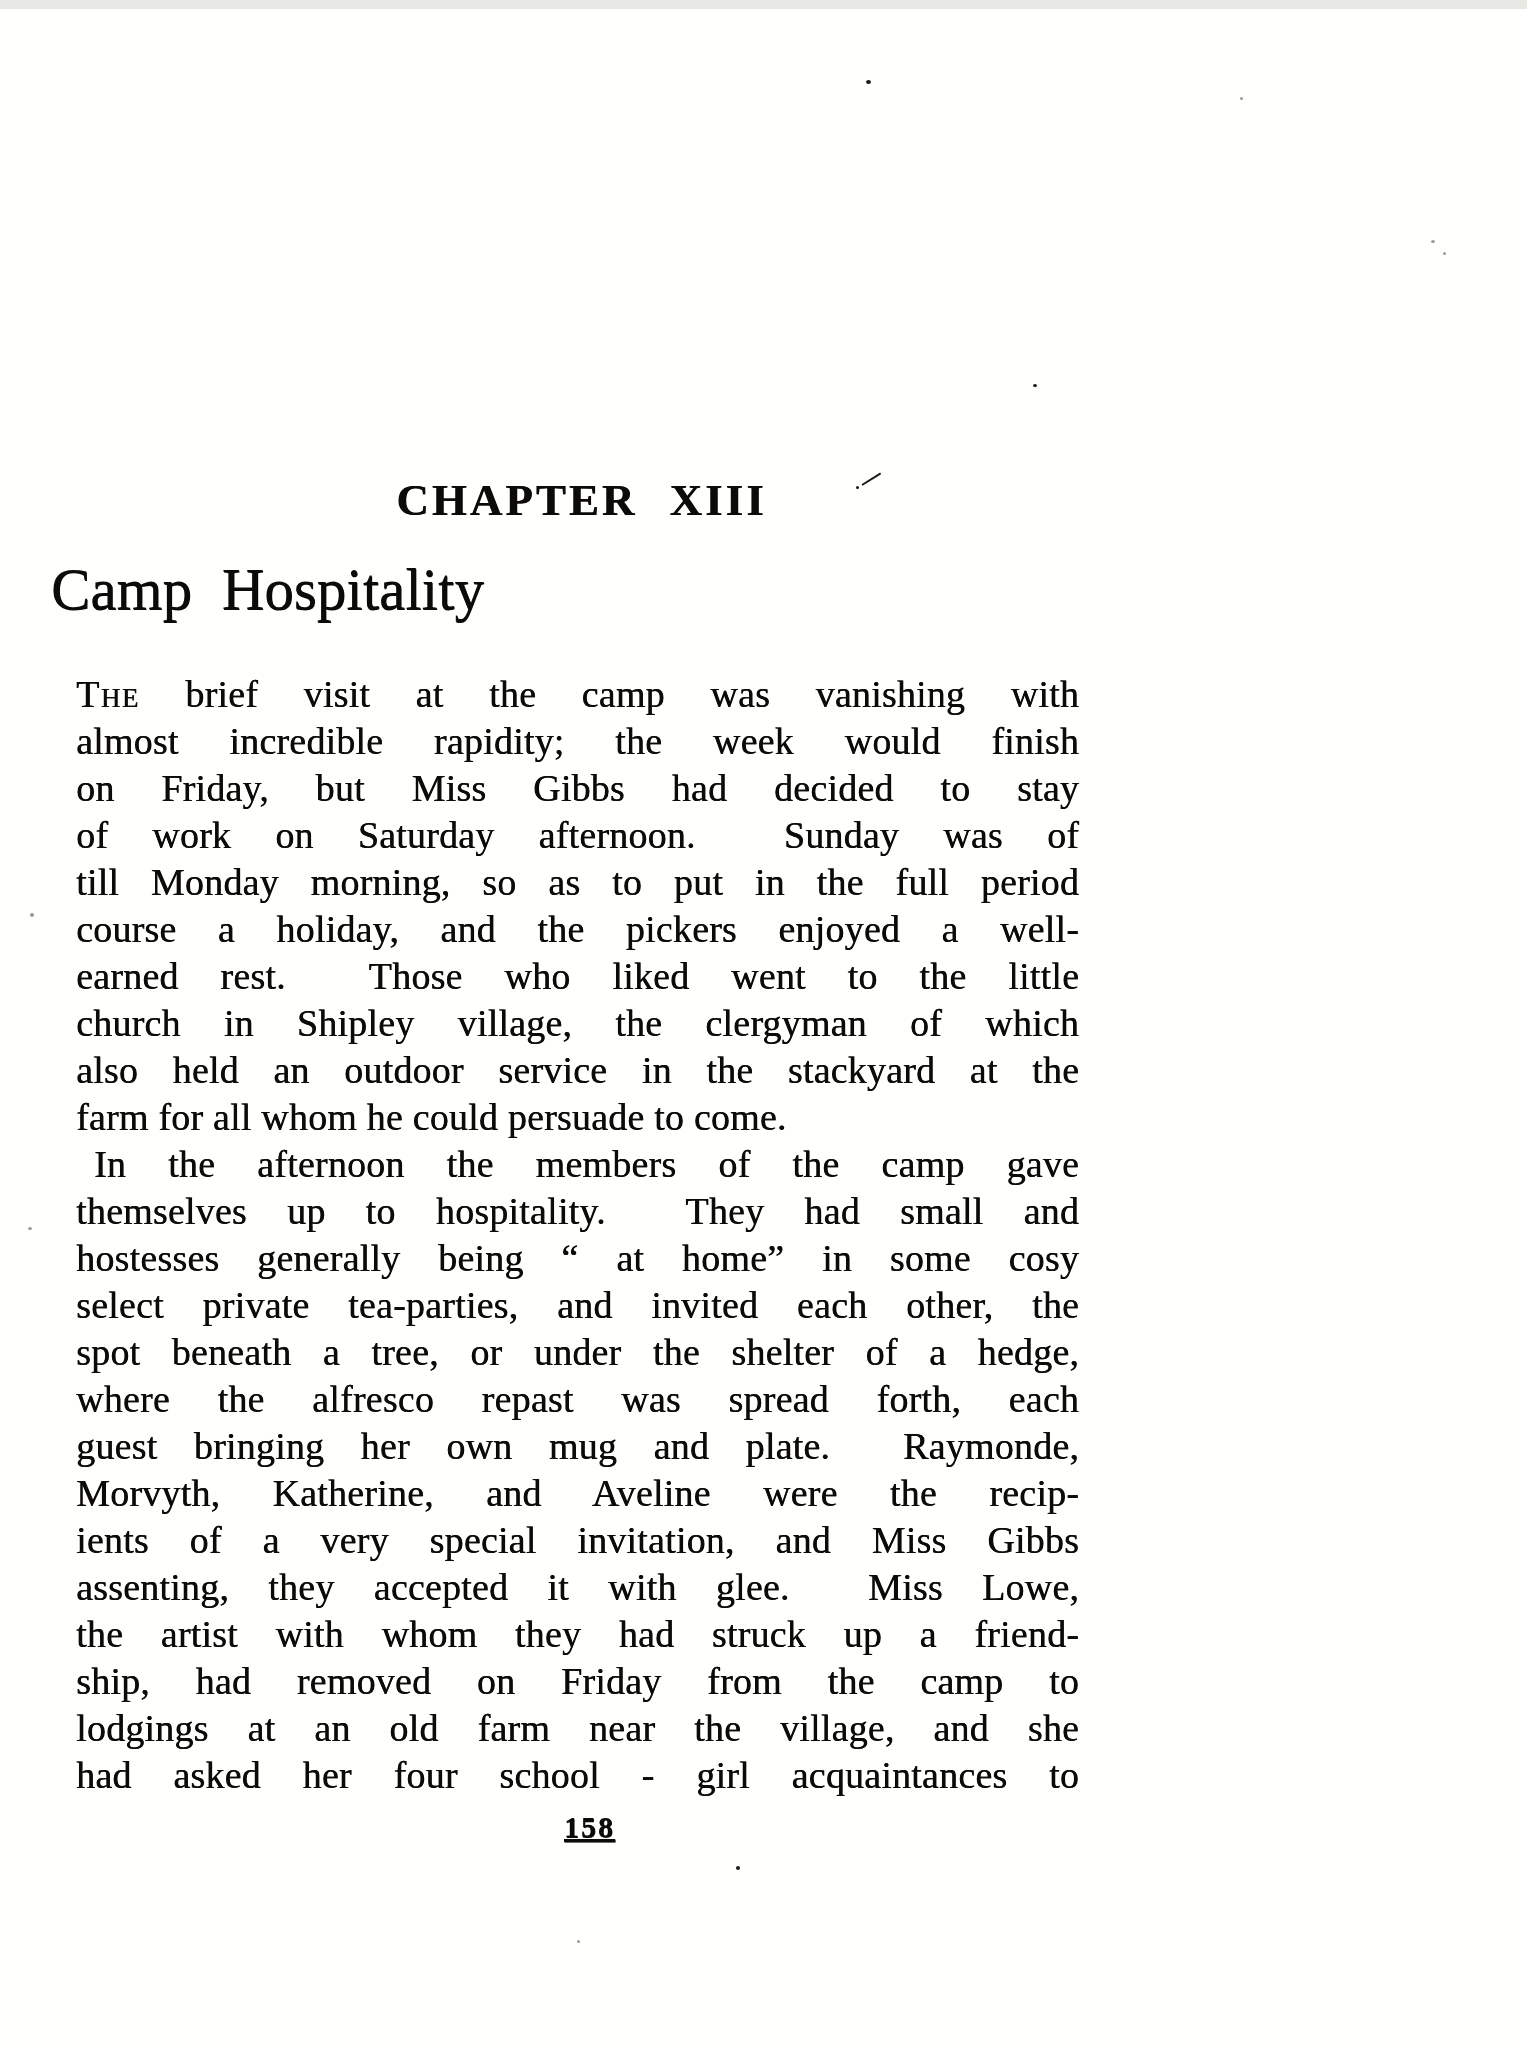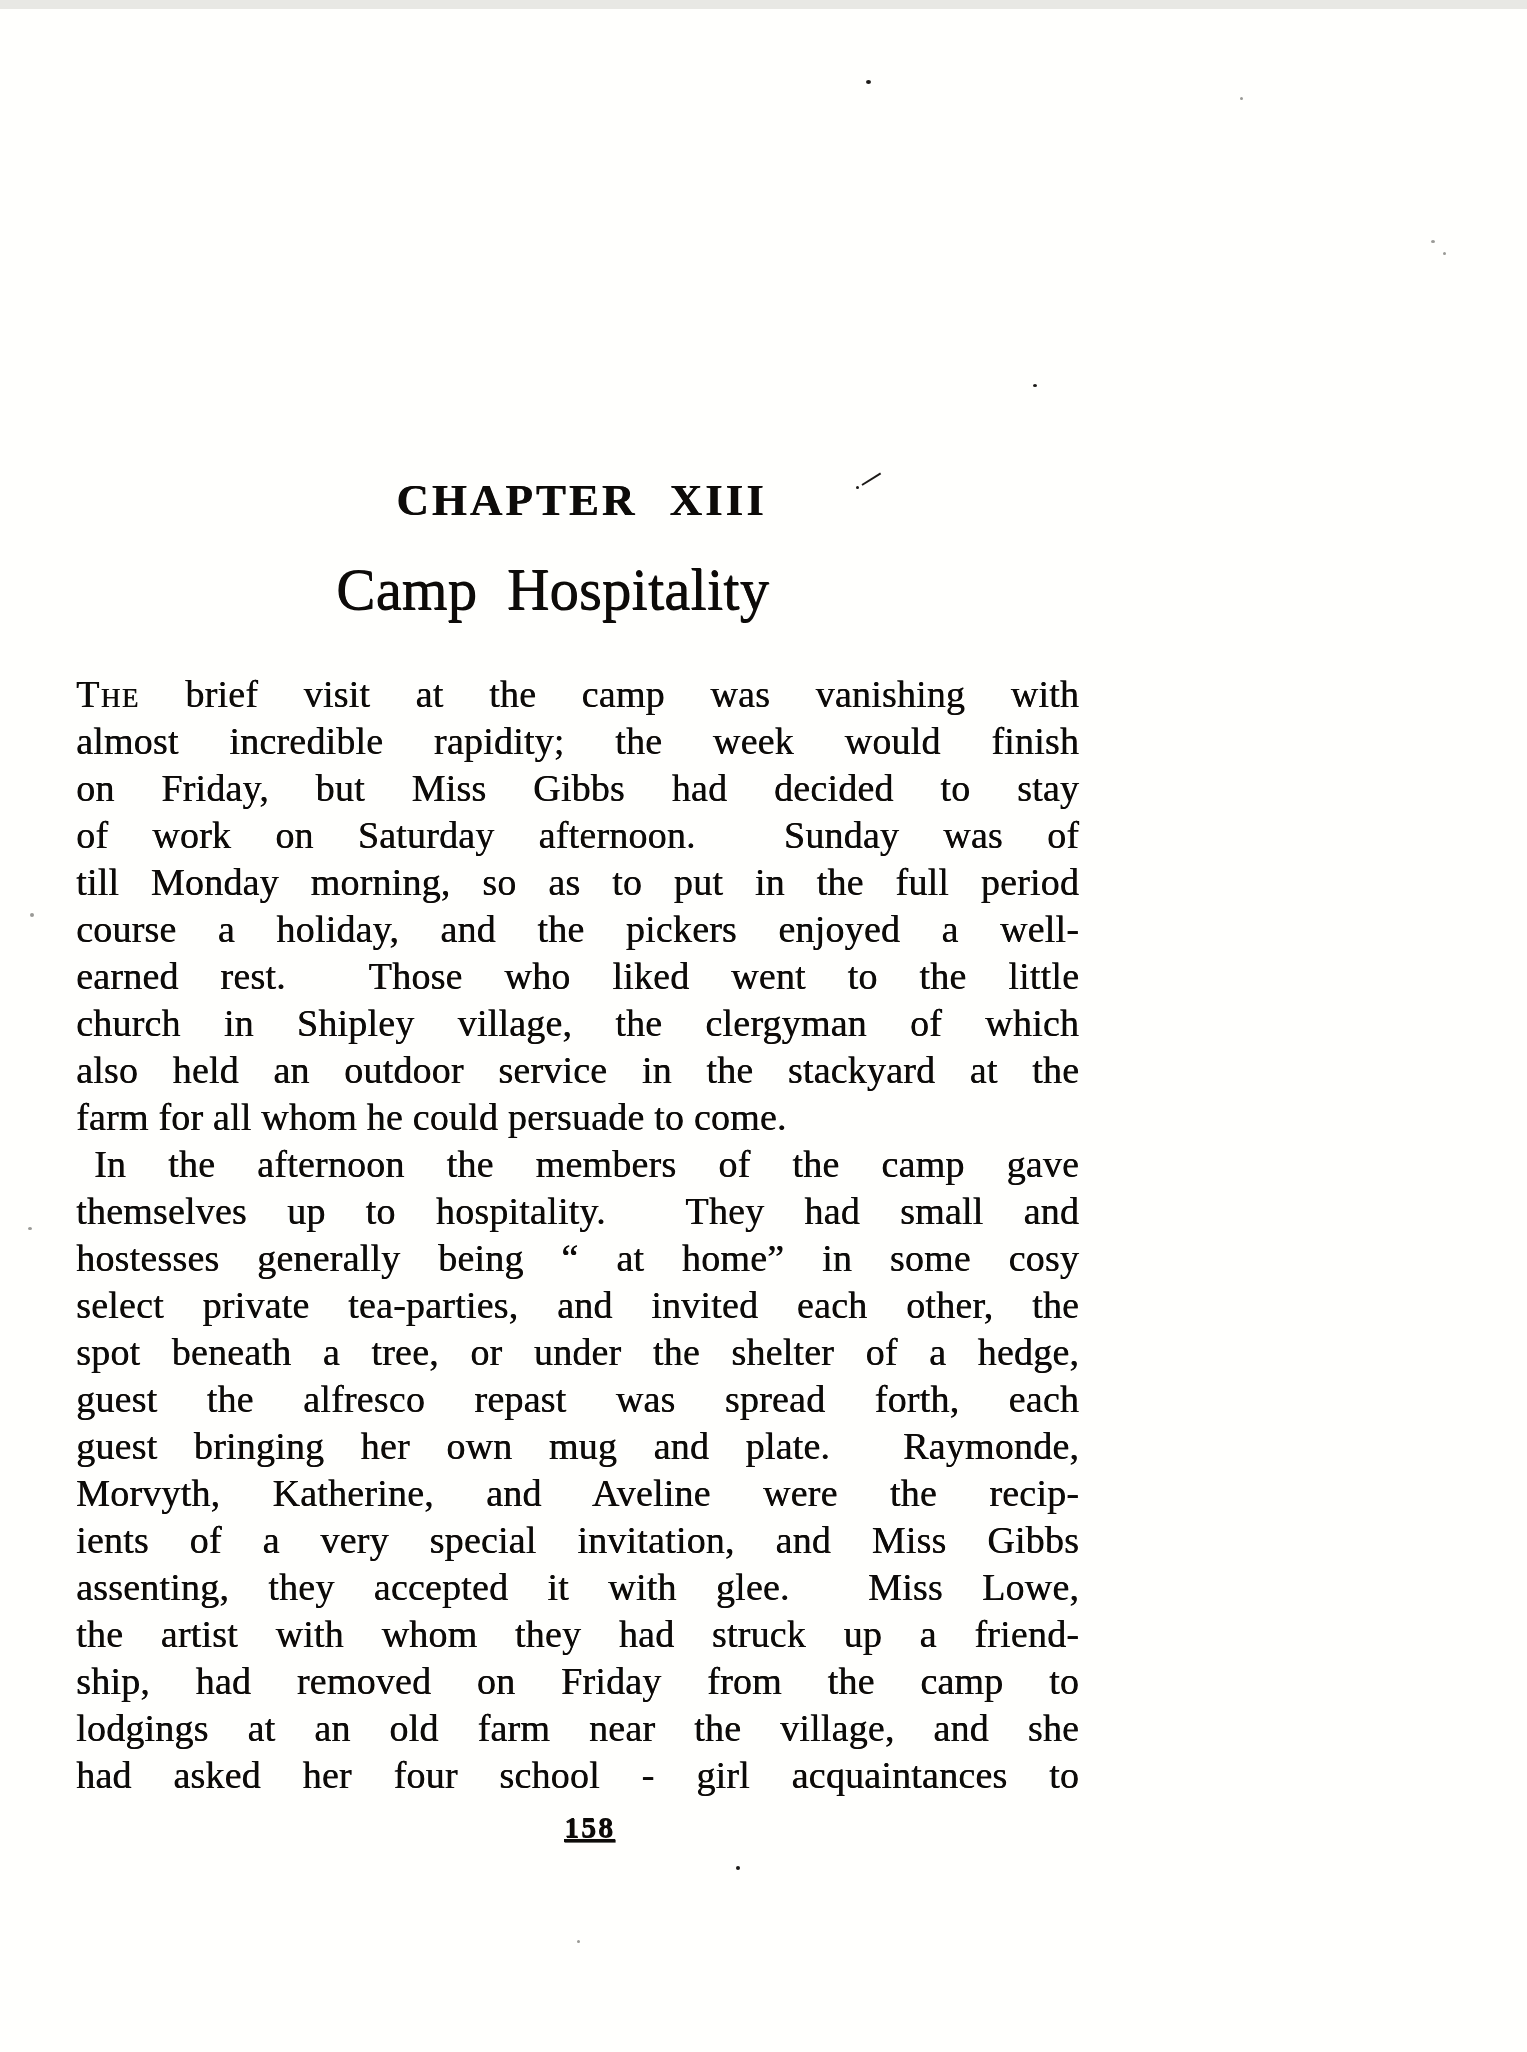--- a/index.html
+++ b/index.html
@@ -27,21 +27,21 @@
     line-height: 1;
     transform: translateX(-8px);
     text-shadow: 0.4px 0.4px 0 currentColor;
   }
   .title {
     position: absolute;
     left: 88px;
     top: 551px;
     width: 1003px;
     margin: 0;
-    text-align: center;
+    text-align: left;
     font-size: 59px;
     font-weight: 400;
     word-spacing: 15px;
     line-height: 1;
     transform: translateX(-37px);
     text-shadow: 0.5px 0.5px 0 currentColor;
   }
   .bodytext {
     position: absolute;
     left: 76px;
@@ -102,21 +102,21 @@
       <div class="line">course a holiday, and the pickers enjoyed a well-</div>
       <div class="line">earned rest.&nbsp; Those who liked went to the little</div>
       <div class="line">church in Shipley village, the clergyman of which</div>
       <div class="line">also held an outdoor service in the stackyard at the</div>
       <div class="line end">farm for all whom he could persuade to come.</div>
       <div class="line indent">In the afternoon the members of the camp gave</div>
       <div class="line">themselves up to hospitality.&nbsp; They had small and</div>
       <div class="line">hostesses generally being “&nbsp;at home” in some cosy</div>
       <div class="line">select private tea-parties, and invited each other, the</div>
       <div class="line">spot beneath a tree, or under the shelter of a hedge,</div>
-      <div class="line">guest the alfresco repast was spread forth, each</div>
+      <div class="line">where the alfresco repast was spread forth, each</div>
       <div class="line">guest bringing her own mug and plate.&nbsp; Raymonde,</div>
       <div class="line">Morvyth, Katherine, and Aveline were the recip-</div>
       <div class="line">ients of a very special invitation, and Miss Gibbs</div>
       <div class="line">assenting, they accepted it with glee.&nbsp; Miss Lowe,</div>
       <div class="line">the artist with whom they had struck up a friend-</div>
       <div class="line">ship, had removed on Friday from the camp to</div>
       <div class="line">lodgings at an old farm near the village, and she</div>
       <div class="line">had asked her four school - girl acquaintances to</div>
     </div>
 

